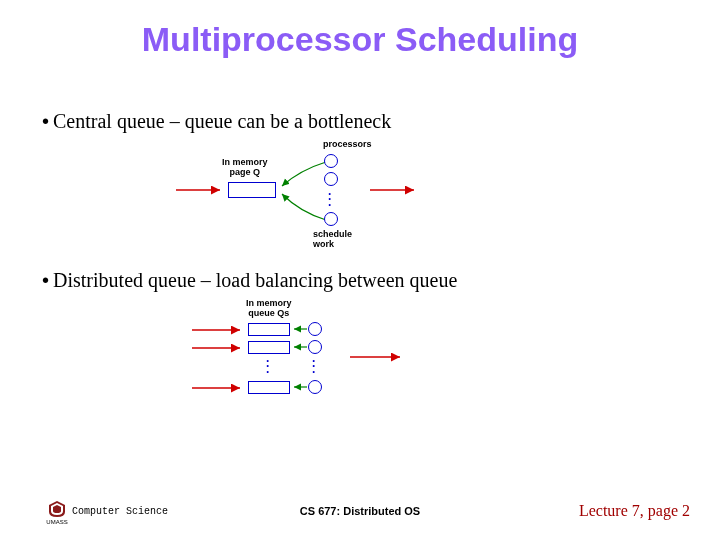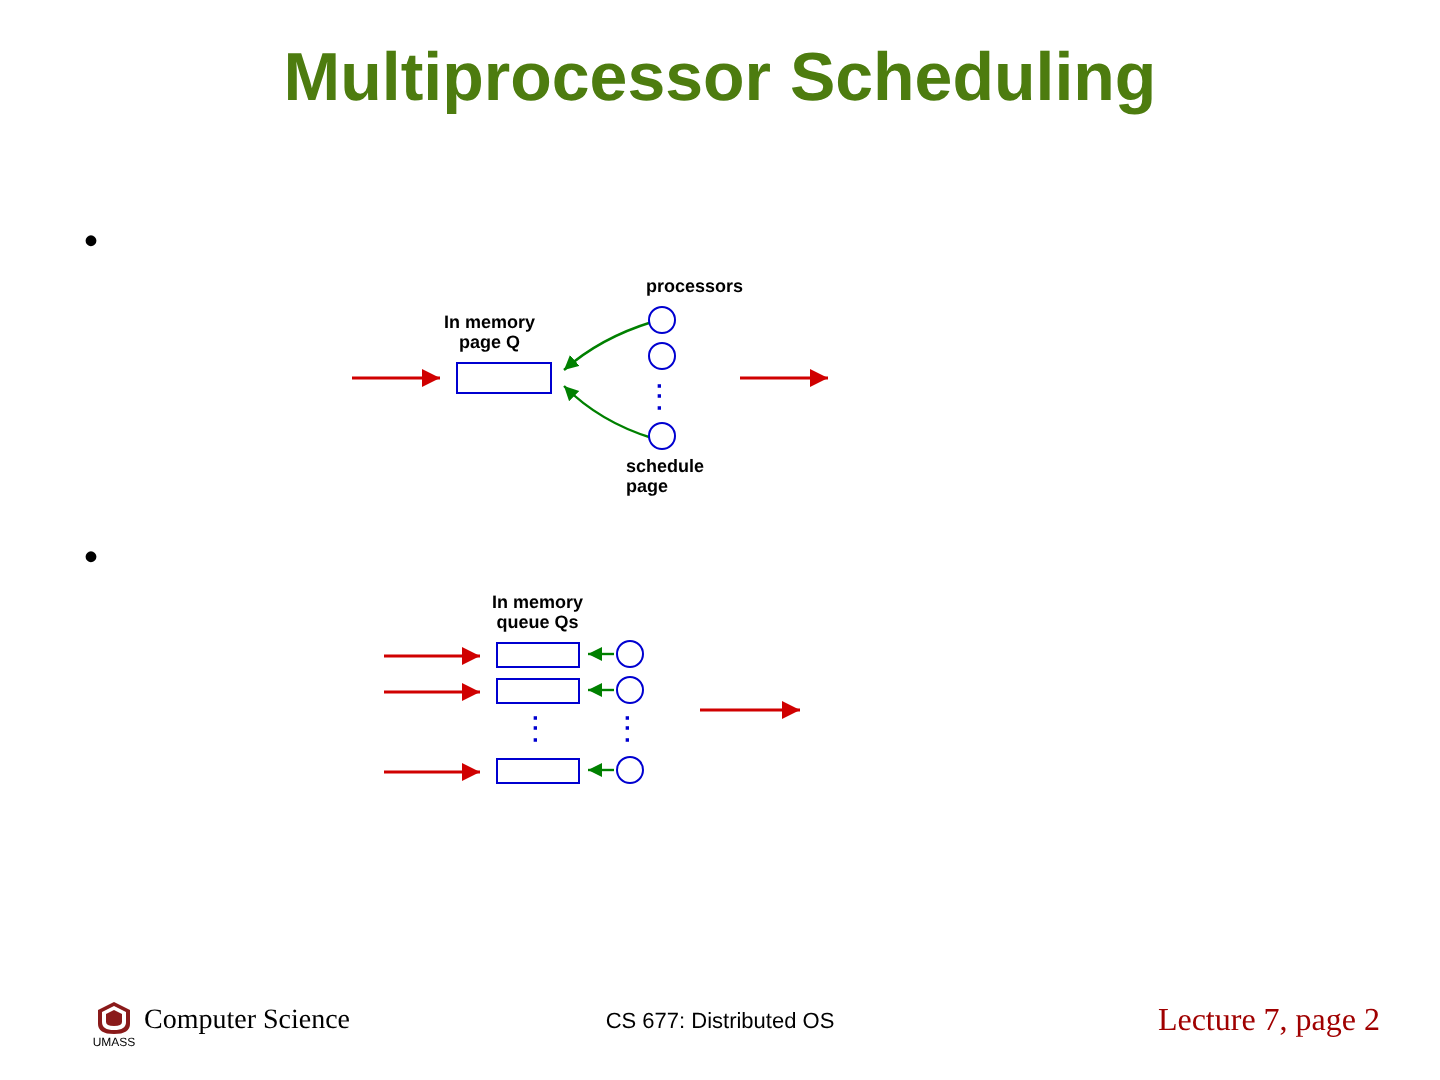--- a/index.html
+++ b/index.html
@@ -7,21 +7,21 @@
     width: 720px;
     height: 540px;
     background: #fff;
     font-family: "Times New Roman", serif;
     position: relative;
     overflow: hidden;
   }
   .title {
     font-family: Arial, Helvetica, sans-serif;
     font-size: 34px;
-    color: #4d7c0f;
+    color: #8b5cf6;
     text-align: center;
     padding-top: 20px;
     padding-left: 40px;
     padding-right: 40px;
   }
   .bullet {
     display: flex;
     align-items: flex-start;
     margin-left: 42px;
     margin-right: 30px;
@@ -96,46 +96,48 @@
   .logo svg { display: block; }
   .umass-text {
     font-family: Arial, Helvetica, sans-serif;
     font-size: 6px;
     color: #000;
     text-align: center;
     line-height: 1;
     margin-top: 1px;
   }
   .dept {
-    font-family: Liberation Serif, serif;
-    font-size: 14px;
+    font-family: Liberation Mono, monospace;
+    font-size: 10px;
     margin-left: 4px;
   }
   .course {
     font-family: Arial, Helvetica, sans-serif;
     font-size: 11px;
     position: absolute;
     left: 50%;
     transform: translateX(-50%);
+    font-weight: bold;
   }
   .pager {
     font-family: "Times New Roman", serif;
     font-size: 16px;
     color: #a00000;
     position: absolute;
     right: 30px;
   }
 </style>
 </head>
 <body>
 
 <h1 class="title">Multiprocessor Scheduling</h1>
 
 <div class="bullet bullet1">
   <span class="dot">•</span>
+  <span class="txt">Central queue – queue can be a bottleneck</span>
 </div>
 
 <div class="diagram-wrap">
   <div class="diagram diag1">
     <div class="small-label" style="left:153px; top:0;">processors</div>
     <div class="small-label" style="left:52px; top:18px; text-align:center;">
       <span>In memory</span><br>
       <span>page Q</span>
     </div>
     <div class="queue-box" style="left:58px; top:42px; width:48px; height:16px;"></div>
@@ -152,27 +154,28 @@
       <line x1="200" y1="50" x2="244" y2="50" stroke="#d00000" stroke-width="1.5" marker-end="url(#arr-r)"></line>
       <path d="M156,22 Q130,30 112,46" stroke="#008000" stroke-width="1.2" fill="none" marker-end="url(#arr-g)"></path>
       <path d="M156,80 Q130,72 112,54" stroke="#008000" stroke-width="1.2" fill="none" marker-end="url(#arr-g)"></path>
     </svg>
     <div class="proc-circle" style="left:154px; top:14px;"></div>
     <div class="proc-circle" style="left:154px; top:32px;"></div>
     <div class="vdots" style="left:158px; top:52px;">·<br>·<br>·</div>
     <div class="proc-circle" style="left:154px; top:72px;"></div>
     <div class="small-label" style="left:143px; top:90px; text-align:left;">
       <span>schedule</span><br>
-      <span>page</span>
+      <span>work</span>
     </div>
   </div>
 </div>
 
 <div class="bullet bullet2">
   <span class="dot">•</span>
+  <span class="txt">Distributed queue – load balancing between queue</span>
 </div>
 
 <div class="diagram-wrap">
   <div class="diagram diag2">
     <div class="small-label" style="left:76px; top:2px; text-align:center;">
       <span>In memory</span><br>
       <span>queue Qs</span>
     </div>
     <div class="queue-box" style="left:78px; top:26px; width:42px; height:13px;"></div>
     <div class="queue-box" style="left:78px; top:44px; width:42px; height:13px;"></div>

